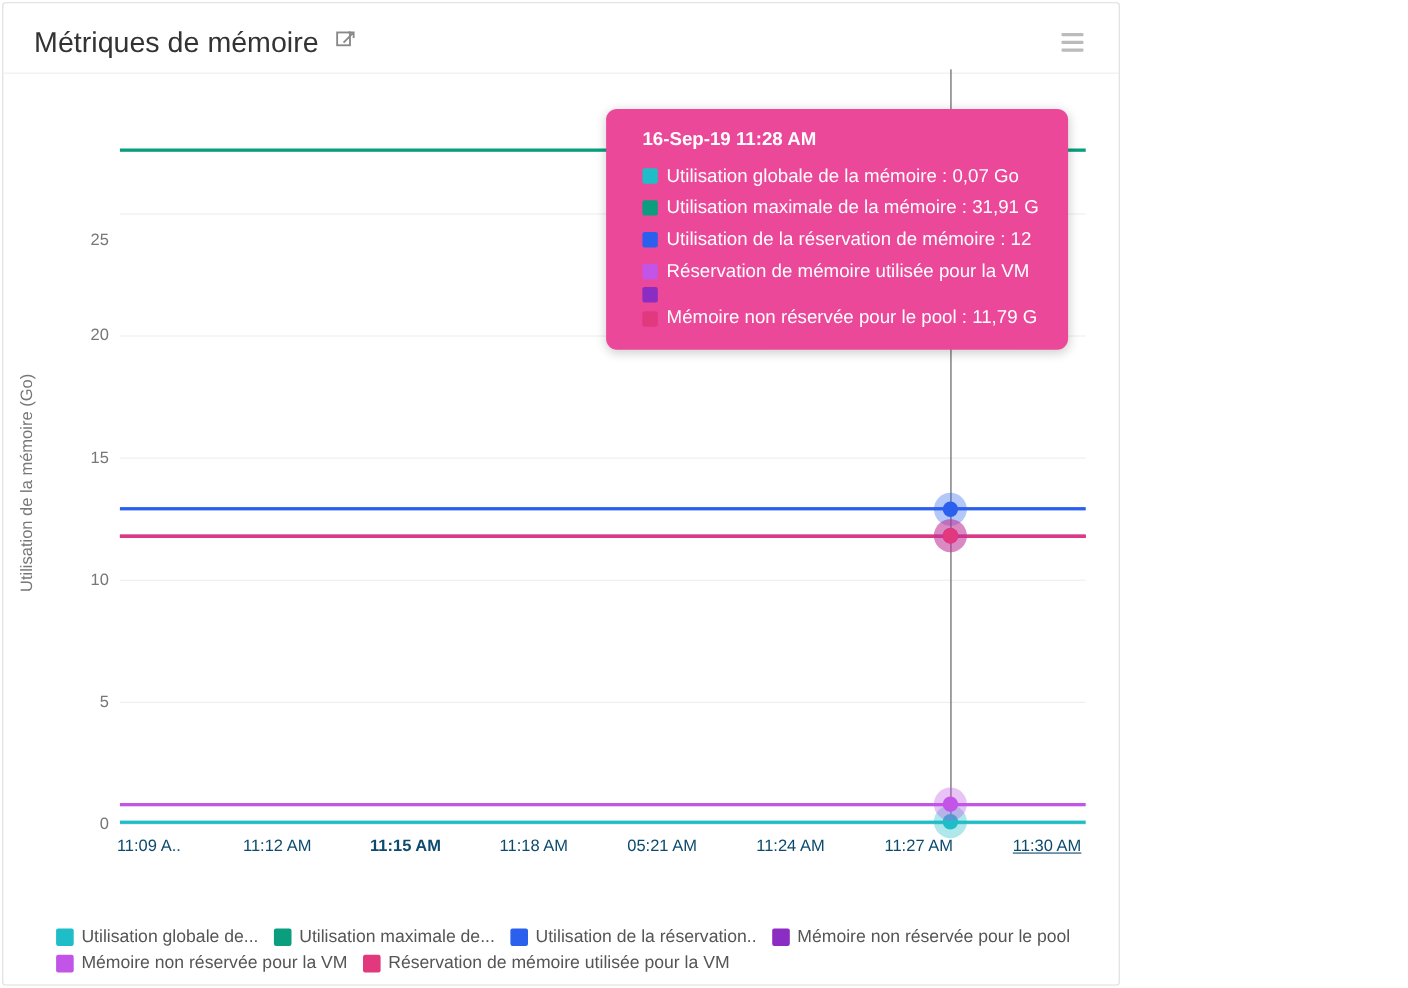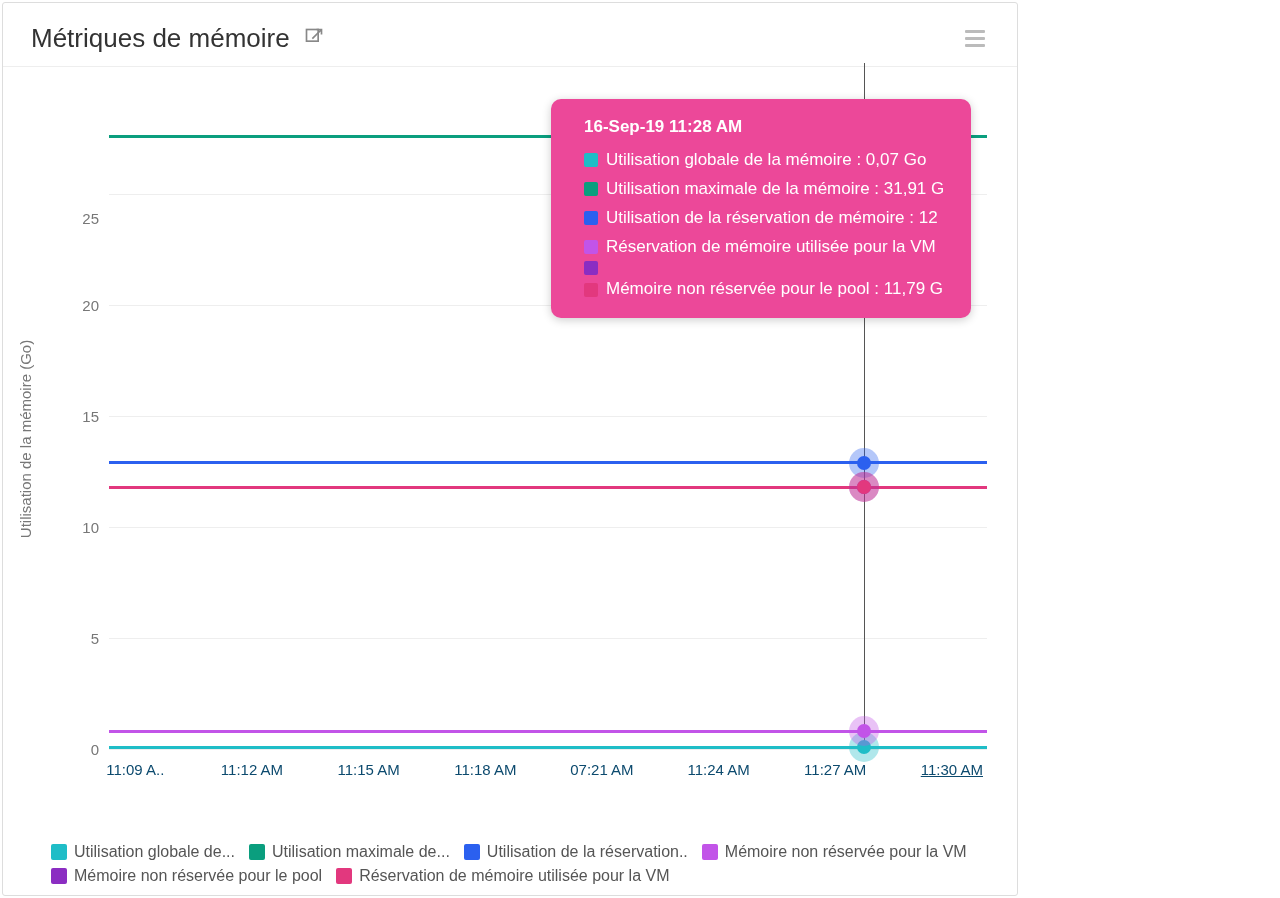--- a/index.html
+++ b/index.html
@@ -195,23 +195,23 @@
         <div class="marker marker-outer" style="left: 86%; top: 97.3333%; background: rgb(194, 84, 232);"></div>
         <div class="marker-inner" style="left: 86%; top: 97.3333%; background: rgb(194, 84, 232); position: absolute; transform: translate(-50%, -50%);"></div>
         <div class="marker marker-outer" style="left: 86%; top: 60.7%; background: rgb(139, 45, 194);"></div>
         <div class="marker-inner" style="left: 86%; top: 60.7%; background: rgb(139, 45, 194); position: absolute; transform: translate(-50%, -50%);"></div>
         <div class="marker marker-outer" style="left: 86%; top: 60.7%; background: rgb(226, 56, 126);"></div>
         <div class="marker-inner" style="left: 86%; top: 60.7%; background: rgb(226, 56, 126); position: absolute; transform: translate(-50%, -50%);"></div>
       </div>
     <div class="x-ticks" id="xticks">
         <div class="x-tick" style="left: 3%;">11:09 A..</div>
         <div class="x-tick" style="left: 16.2857%;">11:12 AM</div>
-        <div class="x-tick" style="left: 29.5714%;">11:15 AM</div>
+        <div class="x-tick" style="left: 29.5714%; font-weight: bold;">11:15 AM</div>
         <div class="x-tick" style="left: 42.8571%;">11:18 AM</div>
-        <div class="x-tick" style="left: 56.1429%;">07:21 AM</div>
+        <div class="x-tick" style="left: 56.1429%;">05:21 AM</div>
         <div class="x-tick" style="left: 69.4286%;">11:24 AM</div>
         <div class="x-tick" style="left: 82.7143%;">11:27 AM</div>
         <div class="x-tick" style="left: 96%; text-decoration: underline;">11:30 AM</div>
       </div>
   </div>
 
   <div class="tooltip" id="tooltip" style="left:548px; top:96px; width:420px;">
     <div class="tooltip-date">16-Sep-19 11:28 AM</div>
     <div id="tooltip-rows">
         <div class="tooltip-row">
@@ -247,25 +247,25 @@
       </div>
       <div class="legend-item">
         <span class="legend-swatch" style="background: rgb(10, 158, 126);"></span>
         <span>Utilisation maximale de...</span>
       </div>
       <div class="legend-item">
         <span class="legend-swatch" style="background: rgb(43, 96, 239);"></span>
         <span>Utilisation de la réservation..</span>
       </div>
       <div class="legend-item">
+        <span class="legend-swatch" style="background: rgb(139, 45, 194);"></span>
+        <span>Mémoire non réservée pour le pool</span>
+      </div>
+      <div class="legend-item">
         <span class="legend-swatch" style="background: rgb(194, 84, 232);"></span>
         <span>Mémoire non réservée pour la VM</span>
       </div>
       <div class="legend-item">
-        <span class="legend-swatch" style="background: rgb(139, 45, 194);"></span>
-        <span>Mémoire non réservée pour le pool</span>
-      </div>
-      <div class="legend-item">
         <span class="legend-swatch" style="background: rgb(226, 56, 126);"></span>
         <span>Réservation de mémoire utilisée pour la VM</span>
       </div>
     </div>
 </div>
 
 </body></html>

